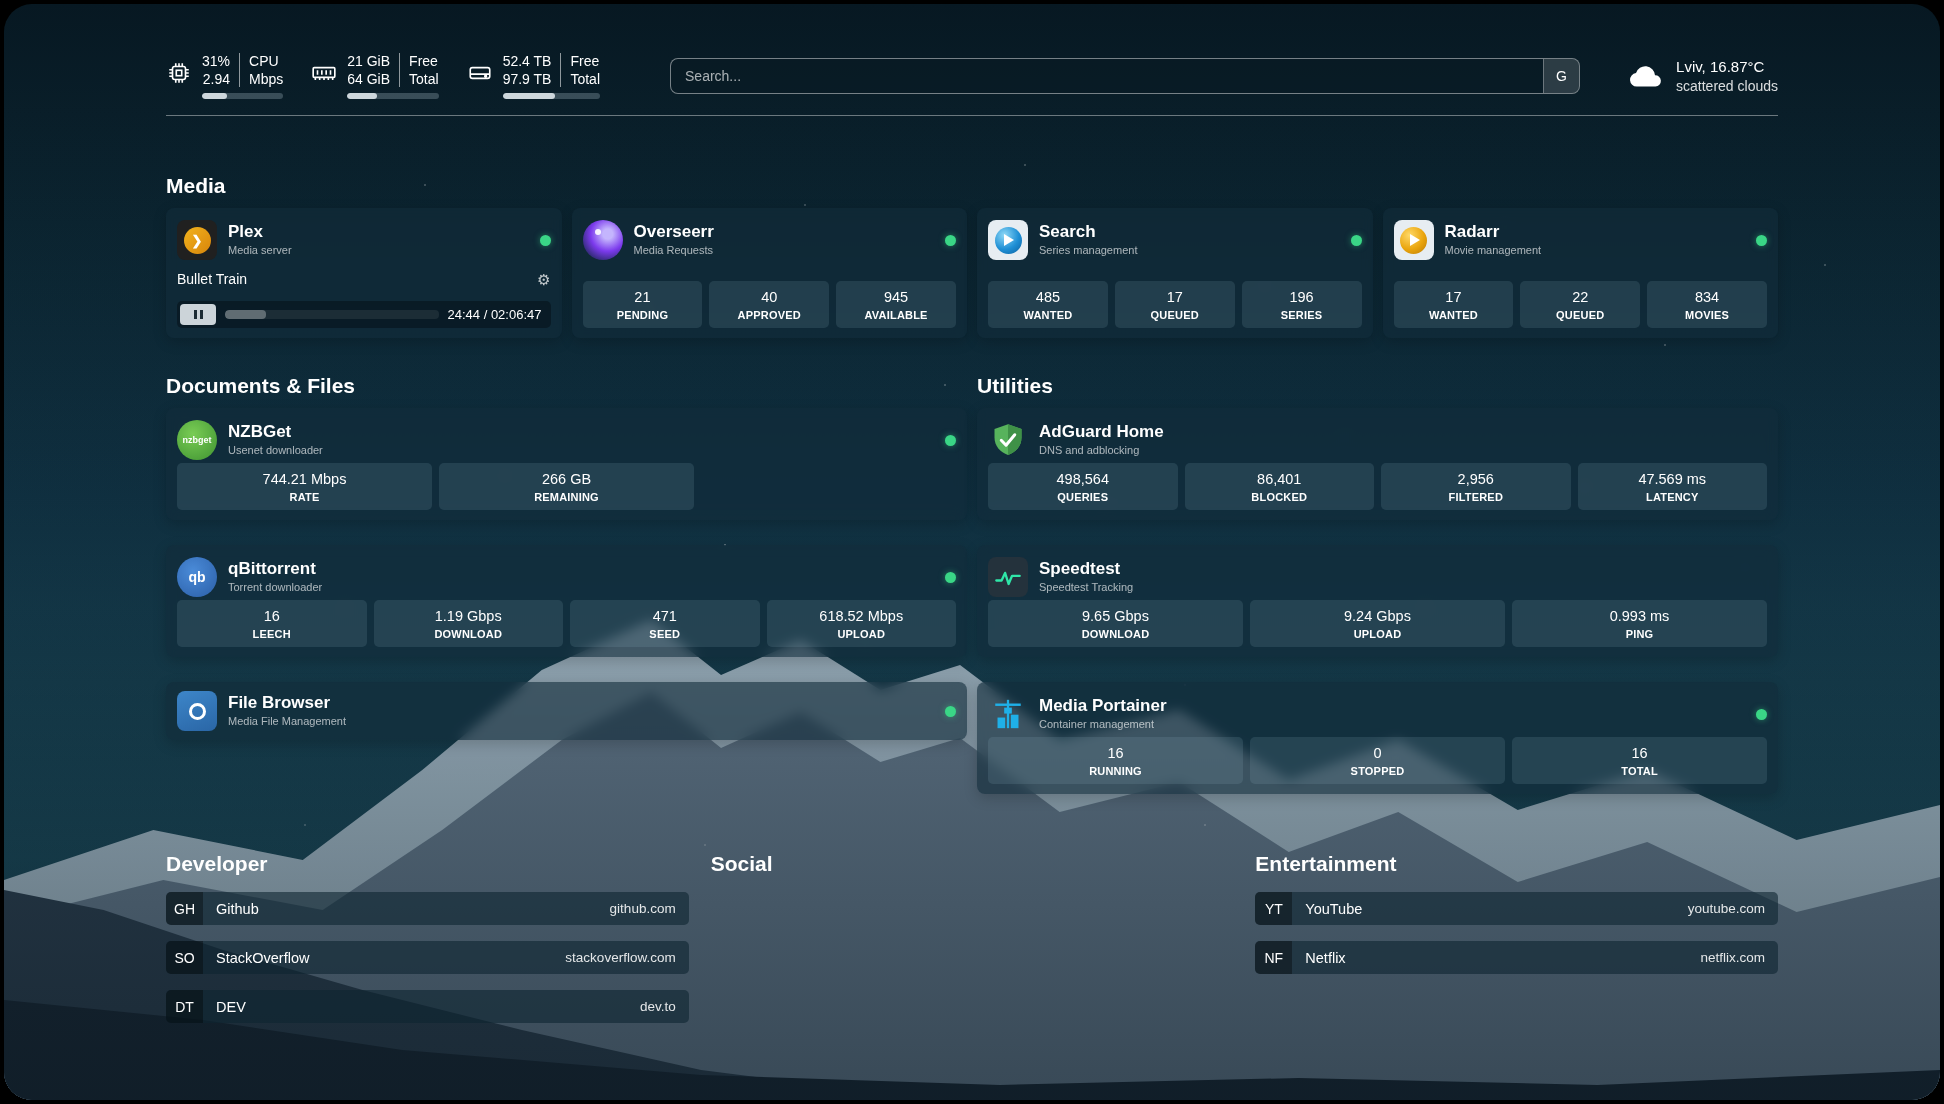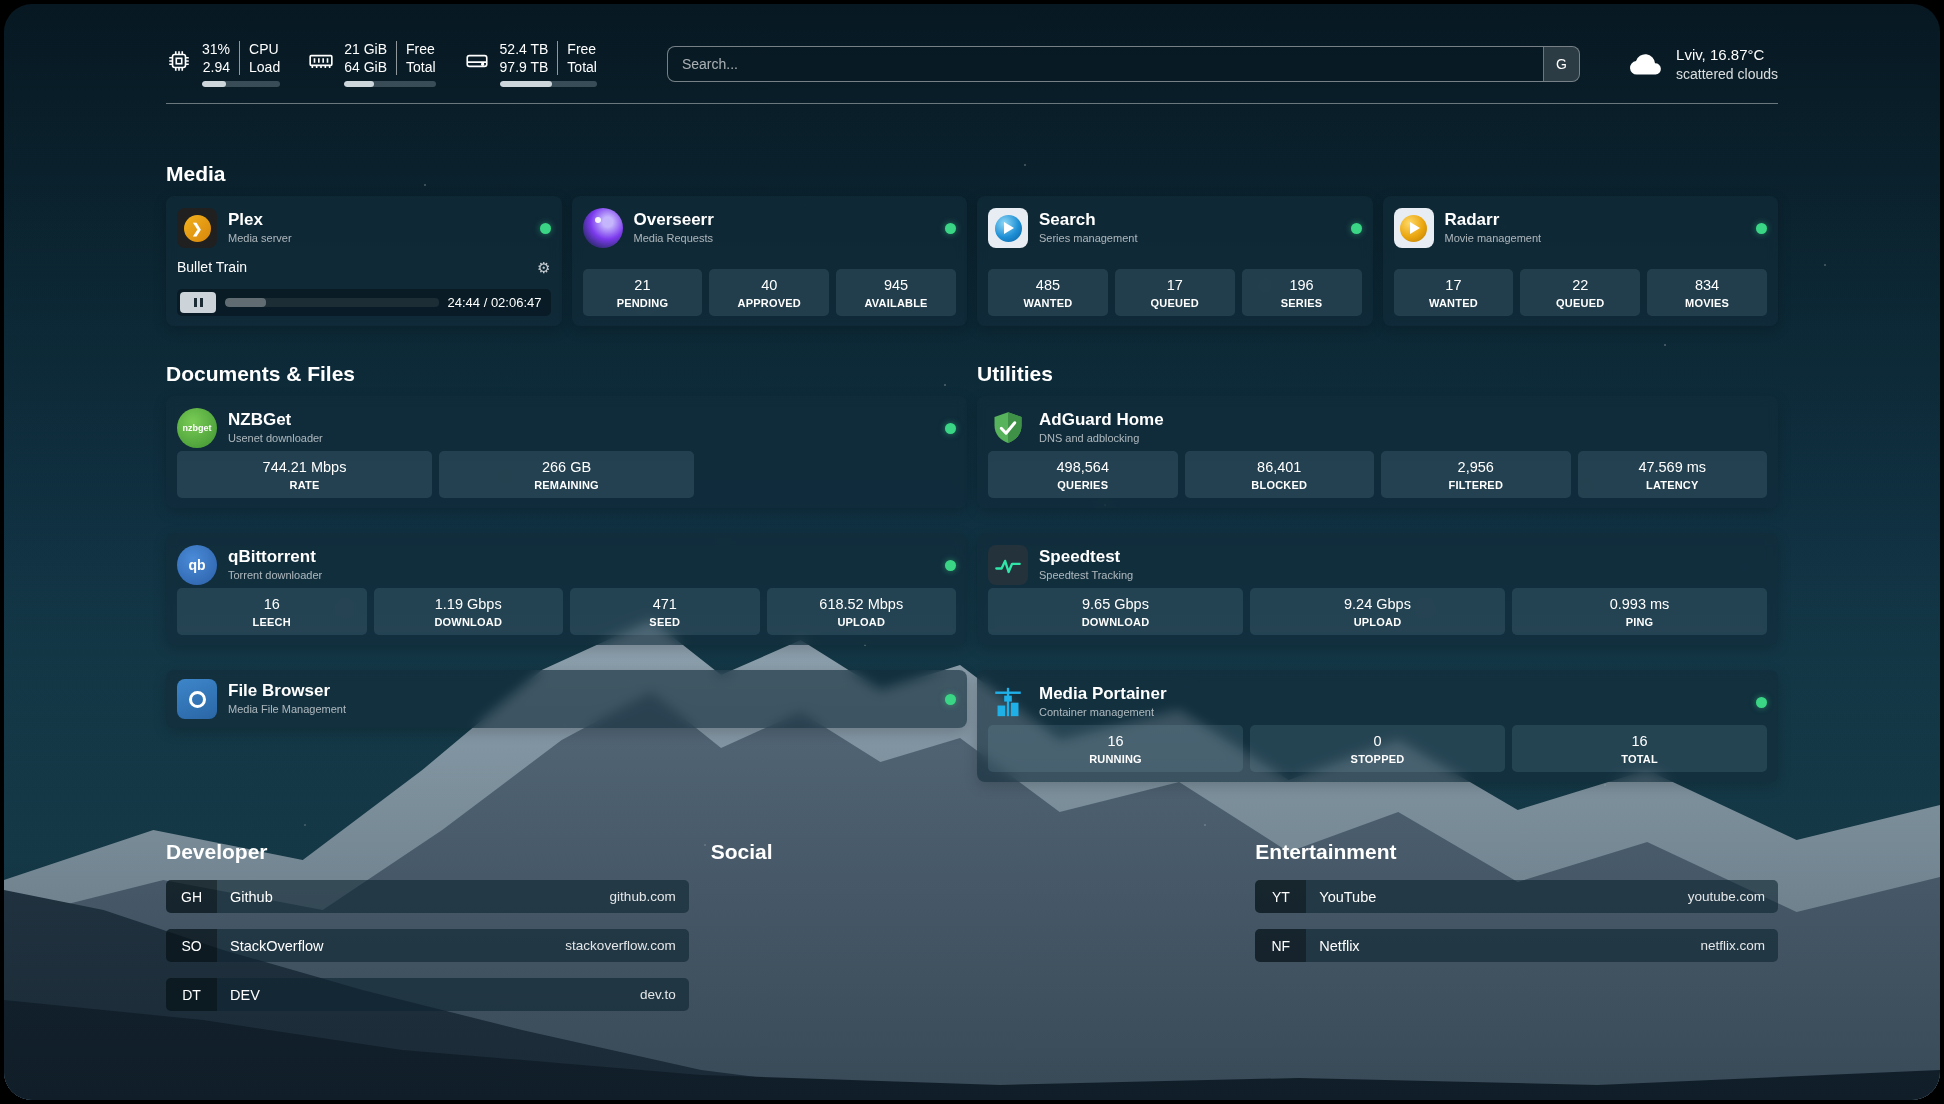--- a/index.html
+++ b/index.html
@@ -20,21 +20,21 @@
     800px 200px 0 0 rgba(255,255,255,.26),860px 640px 0 0 rgba(255,255,255,.38),
     940px 380px 0 0 rgba(255,255,255,.30),1020px 160px 0 0 rgba(255,255,255,.28),
     1100px 500px 0 0 rgba(255,255,255,.40),1180px 680px 0 0 rgba(255,255,255,.30),
     1260px 280px 0 0 rgba(255,255,255,.34),1340px 430px 0 0 rgba(255,255,255,.30),
     1420px 600px 0 0 rgba(255,255,255,.38),1500px 220px 0 0 rgba(255,255,255,.26),
     1580px 480px 0 0 rgba(255,255,255,.36),1660px 340px 0 0 rgba(255,255,255,.30),
     1740px 560px 0 0 rgba(255,255,255,.40),1820px 260px 0 0 rgba(255,255,255,.28),
     300px 820px 0 0 rgba(255,255,255,.30),700px 840px 0 0 rgba(255,255,255,.28),
     1200px 820px 0 0 rgba(255,255,255,.32),1600px 780px 0 0 rgba(255,255,255,.28);}
   
-  .content{position:relative;width:1612px;margin:0 auto;z-index:2;color:#fff;}
+  .content{position:relative;width:1612px;margin:12px auto;z-index:2;color:#fff;}
   
   .topbar{display:flex;align-items:center;padding-top:36px;}
   .sysgroup{display:flex;gap:28px;flex:none;}
   .syswidget{display:flex;align-items:flex-start;gap:10px;}
   .sysicon{width:26px;height:26px;margin-top:8px;flex:none;}
   .sysrows{display:flex;align-items:stretch;}
   .syscol{display:flex;flex-direction:column;font-size:14px;line-height:18px;}
   .syscol.vals{align-items:flex-end;}
   .sysdiv{width:1px;background:rgba(255,255,255,.55);margin:1px 9px;}
   .sysbar{margin-top:5px;height:6px;width:100%;background:rgba(130,150,160,.40);border-radius:3px;overflow:hidden;}
@@ -113,21 +113,21 @@
   .col .card{margin-top:0;}
   .col .card + .card{margin-top:25px;}
   .col .card.tall{height:112px;}
   .col .card.slim{height:58px;justify-content:center;padding:8px 11px;}
   
   .bookmarks{display:grid;grid-template-columns:repeat(3,1fr);gap:22px;margin-top:58px;padding-bottom:44px;}
   .bm-title{margin:0 0 16px;}
   .bm-list{display:flex;flex-direction:column;gap:16px;}
   .bm{display:flex;align-items:center;height:33px;background:rgba(13,36,48,.60);border-radius:5px;
     overflow:hidden;color:#fff;text-decoration:none;cursor:pointer;}
-  .bm-abbr{width:51px;height:100%;background:rgba(0,0,0,.35);display:flex;align-items:center;
+  .bm-abbr{width:37px;height:100%;background:rgba(0,0,0,.35);display:flex;align-items:center;
     justify-content:center;font-size:14px;flex:none;}
   .bm-name{margin-left:13px;font-size:14.5px;}
   .bm-url{margin-left:auto;margin-right:13px;font-size:13.5px;color:rgba(255,255,255,.88);}
 </style>
 </head>
 <body>
 
 <div class="screen">
   <div class="bg">
     <svg class="mountains" viewBox="0 0 1944 520" preserveAspectRatio="none">
@@ -153,21 +153,21 @@
           </svg>
           <div class="sysdata">
             <div class="sysrows">
               <div class="syscol vals">
                 <span>31%</span>
                 <span>2.94</span>
               </div>
               <div class="sysdiv"></div>
               <div class="syscol">
                 <span>CPU</span>
-                <span>Load</span>
+                <span>Mbps</span>
               </div>
             </div>
             <div class="sysbar">
                 <i style="width: 31%;"></i>
               </div>
           </div>
         </div>
 
         <div class="syswidget">
           <svg class="sysicon" viewBox="0 0 24 24" fill="none" stroke="#fff" stroke-width="1.5">

